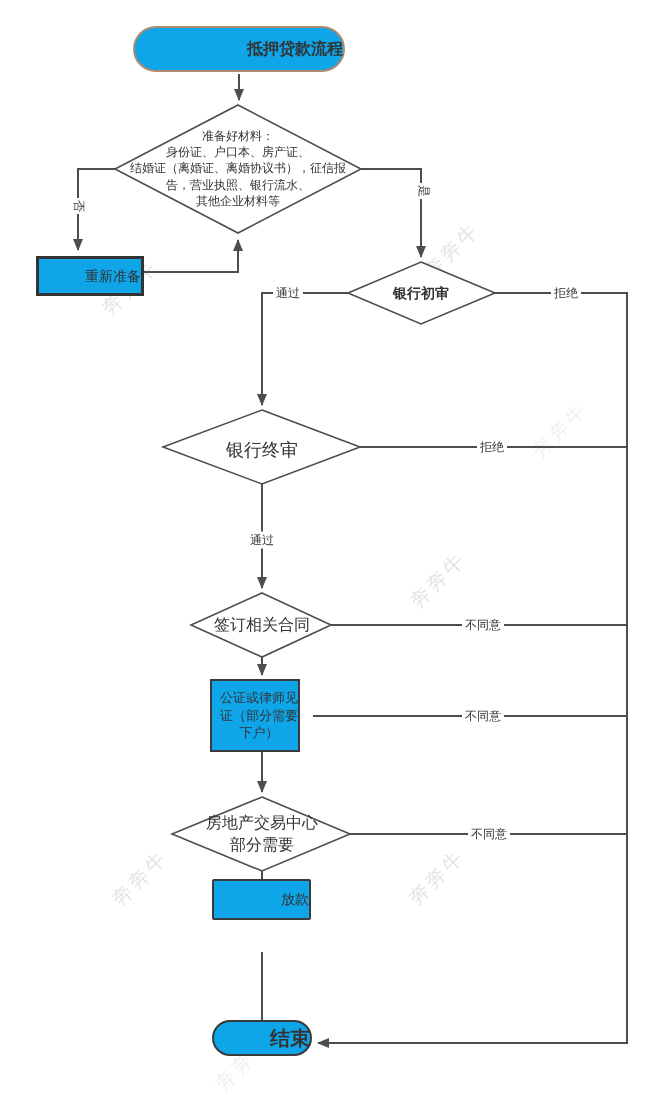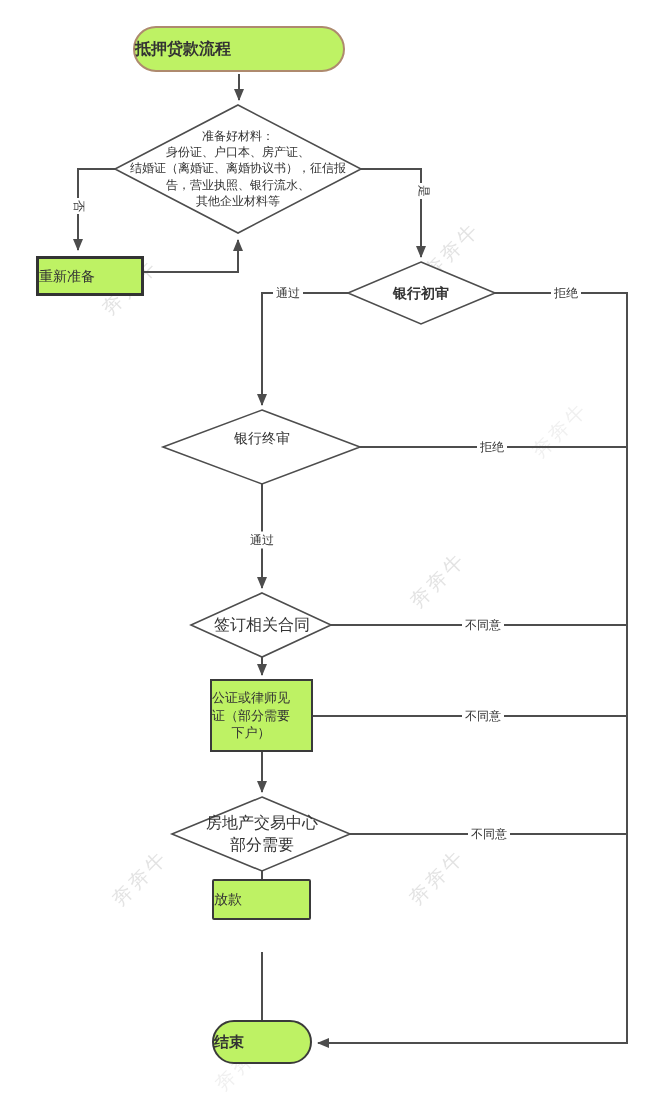--- a/index.html
+++ b/index.html
@@ -8,31 +8,31 @@
     font-family:"Liberation Sans","DejaVu Sans",sans-serif;color:#333;overflow:hidden;
   }
   .wm{
     position:absolute;z-index:0;font-size:20px;letter-spacing:3px;color:#e3e3e3;
     transform:translate(-50%,-50%) rotate(-45deg);white-space:nowrap;user-select:none;
   }
   .wm.faint{color:#f0f0f0;}
   #edges{position:absolute;left:0;top:0;z-index:1;}
   .node,.nlabel,.elabel{position:absolute;z-index:2;box-sizing:border-box;}
   .node{
-    background:#bef264;display:flex;align-items:center;justify-content:flex-start;
+    background:#0ea5e9;display:flex;align-items:center;justify-content:flex-end;
     text-align:center;font-size:14px;line-height:1.35;
   }
   .node.title{
     left:133px;top:26px;width:212px;height:46px;border:2px solid #ae8a6e;
     border-radius:23px;font-weight:bold;font-size:16px;
   }
   .node.reprep{left:22px;top:256px;width:108px;height:40px;border:3px solid #333;margin-left:14px;}
-  .node.notary{left:210px;top:679px;width:103px;height:73px;border:2px solid #3a3a3a;font-size:13px;white-space:pre-line;}
+  .node.notary{left:210px;top:679px;width:90px;height:73px;border:2px solid #3a3a3a;font-size:13px;white-space:pre-line;}
   .node.disburse{left:212px;top:879px;width:99px;height:41px;border:2px solid #3a3a3a;border-radius:2px;}
-  .node.end{left:212px;top:1020px;width:100px;height:44px;border:2px solid #3a3a3a;border-radius:26px;font-weight:bold;font-size:15px;}
+  .node.end{left:212px;top:1020px;width:100px;height:36px;border:2px solid #3a3a3a;border-radius:26px;font-weight:bold;font-size:20px;}
   .nlabel{
     transform:translate(-50%,-50%);text-align:center;font-size:16px;line-height:1.35;
     white-space:pre-line;pointer-events:none;
   }
   .nlabel.small{font-size:12px;white-space:pre-line;width:252px;}
   .nlabel.bold{font-weight:bold;font-size:14px;}
   .elabel{
     transform:translate(-50%,-50%);font-size:12px;background:#fff;padding:0 3px;
     white-space:nowrap;
   }
@@ -100,21 +100,21 @@
   <div class="node end">
     <span>结束</span>
   </div>
 
   <div class="nlabel small" style="left:238px;top:168px">准备好材料：
 身份证、户口本、房产证、
 结婚证（离婚证、离婚协议书），征信报
 告，营业执照、银行流水、
 其他企业材料等</div>
   <div class="nlabel bold" style="left:421px;top:293px">银行初审</div>
-  <div class="nlabel" style="left:262px;top:438px;font-size:14px">银行终审</div>
+  <div class="nlabel" style="left:262px;top:450px;font-size:18px">银行终审</div>
   <div class="nlabel" style="left:262px;top:625px">签订相关合同</div>
   <div class="nlabel" style="left:262px;top:834px">房地产交易中心
 部分需要</div>
 
   <div class="elabel rot" style="left:78px;top:206px">否</div>
   <div class="elabel rot" style="left:423px;top:191px">是</div>
   <div class="elabel" style="left:288px;top:293px">通过</div>
   <div class="elabel" style="left:566px;top:293px">拒绝</div>
   <div class="elabel" style="left:492px;top:447px">拒绝</div>
   <div class="elabel" style="left:262px;top:540px">通过</div>

